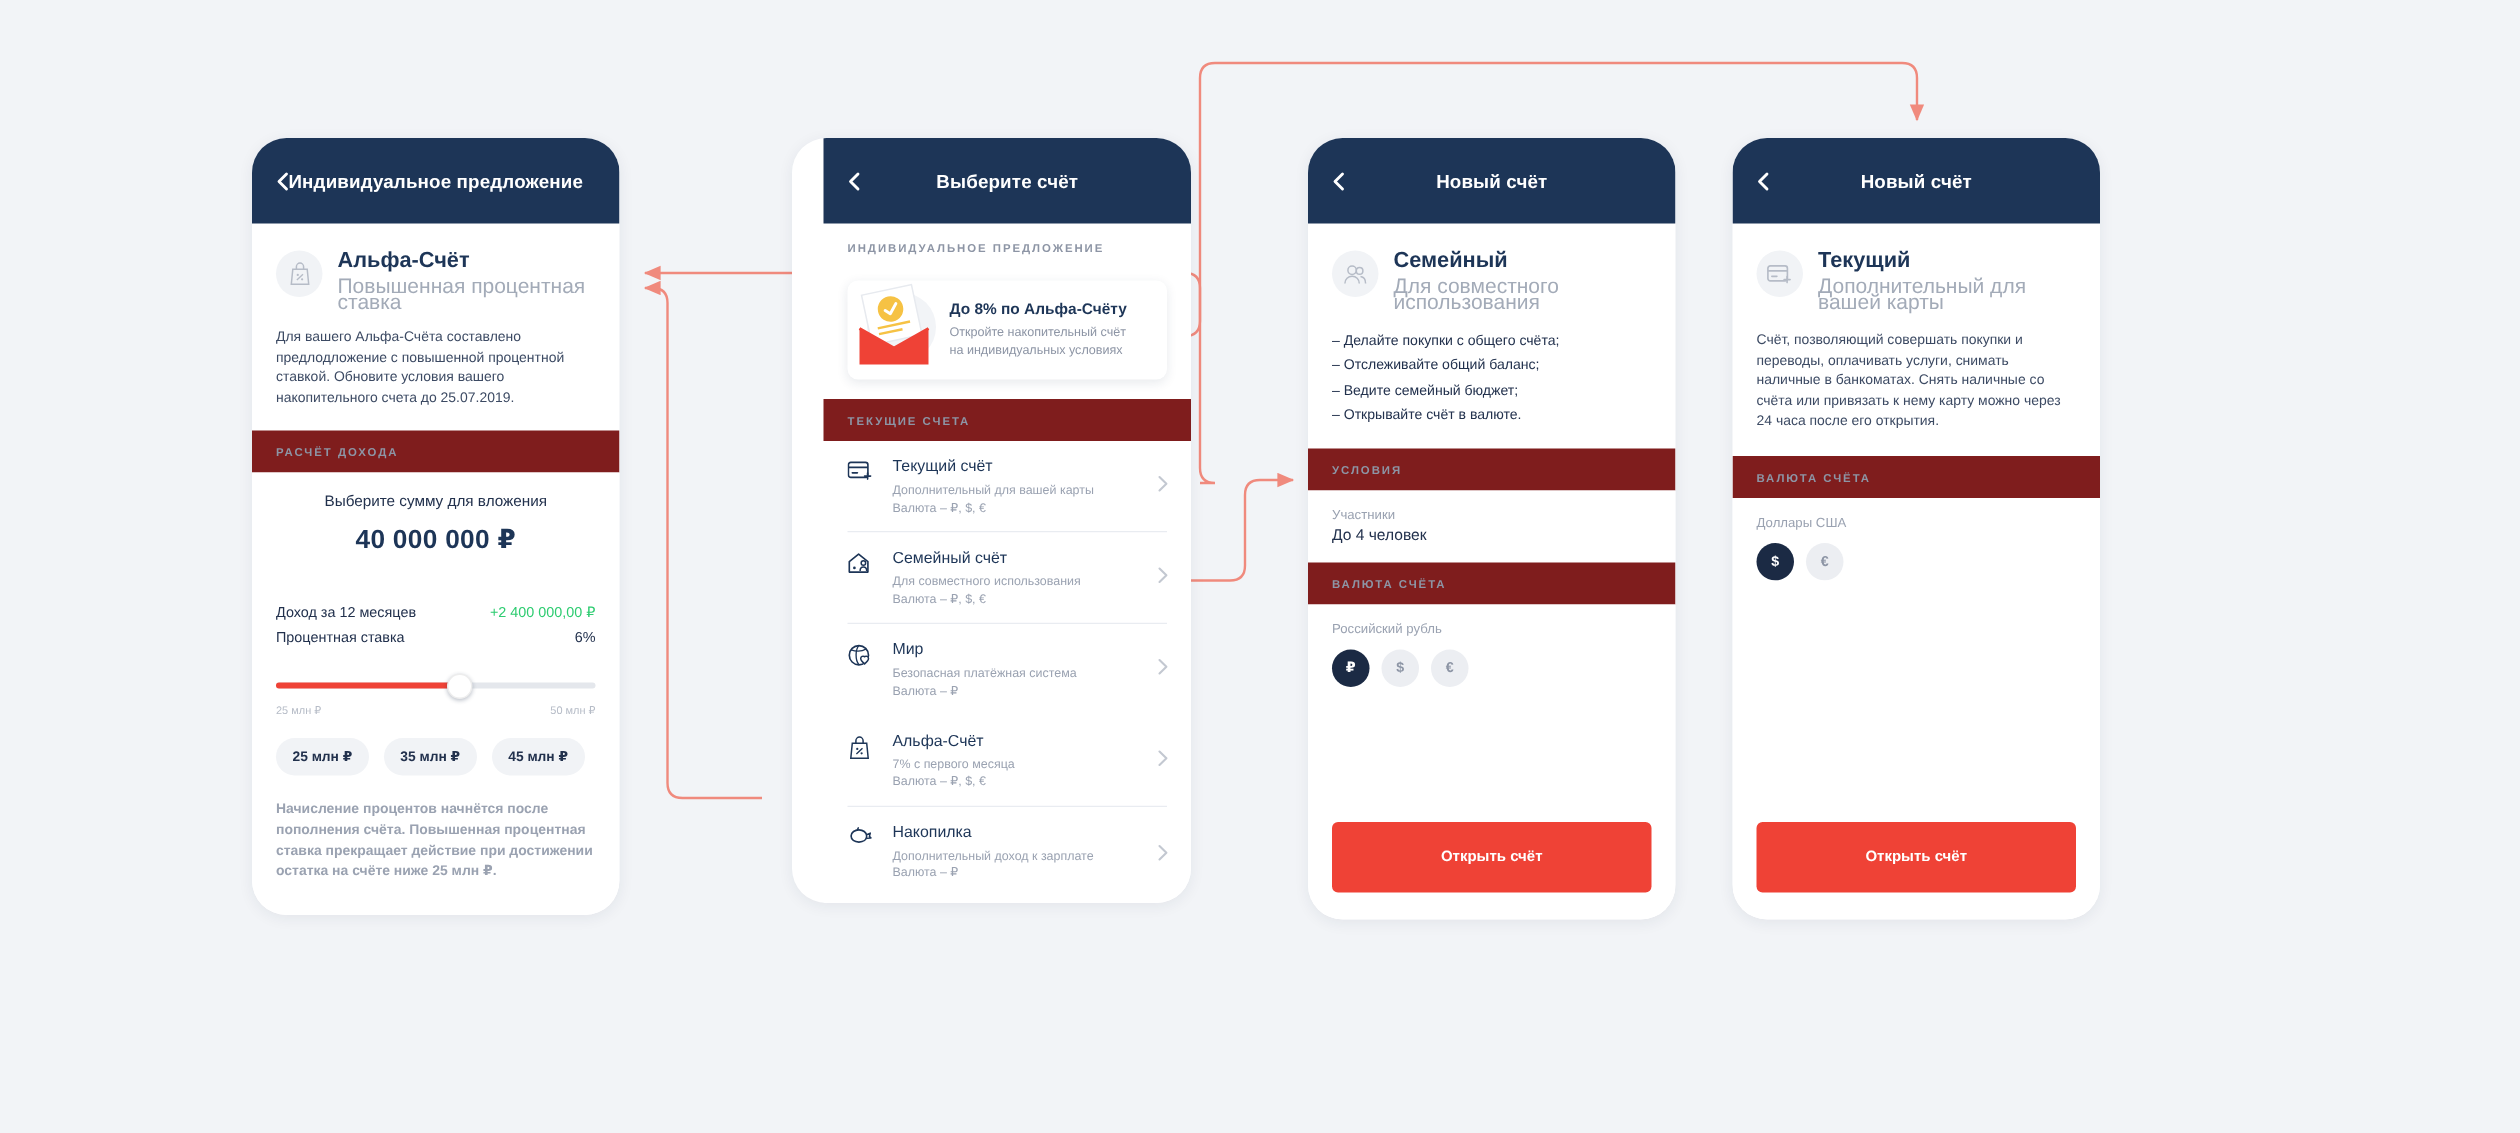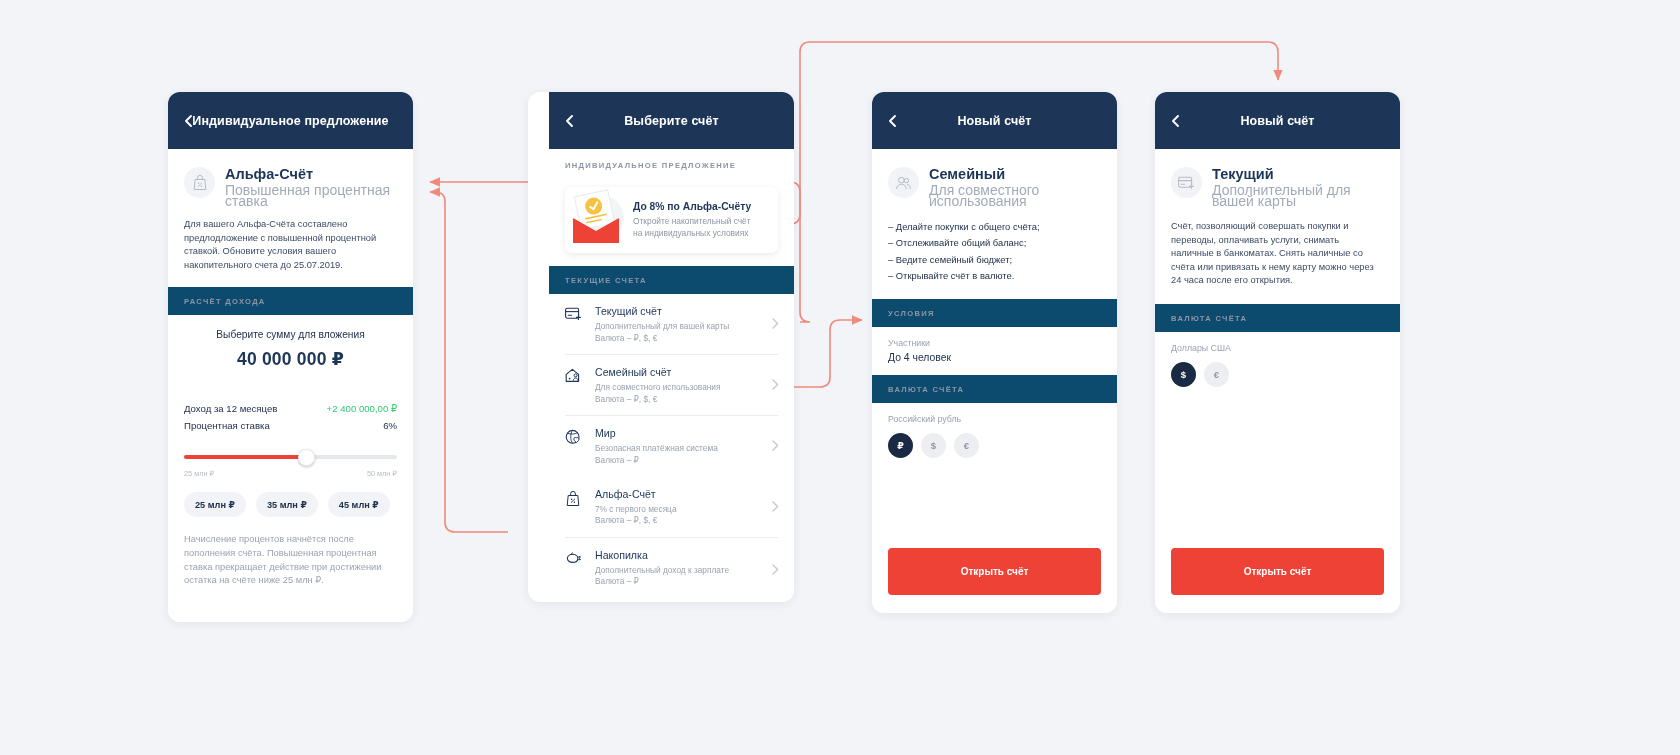--- a/index.html
+++ b/index.html
@@ -13,21 +13,21 @@
   .canvas{position:absolute;inset:0;}
 
   
   .connectors{position:absolute;left:0;top:0;width:1680px;height:755px;pointer-events:none;}
 
   
   .phone{
     position:absolute;
     width:262px;
     background:#ffffff;
-    border-radius:12px;
+    border-radius:23px;
     box-shadow:0 2px 10px rgba(30,45,75,.07);
     overflow:hidden;
   }
   .nav{
     height:57px;
     background:#1d3557;
     display:flex;align-items:center;
     position:relative;
   }
   .nav .back{
@@ -39,21 +39,21 @@
     width:100%;
     text-align:center;
     color:#fff;
     font-size:12.5px;
     font-weight:bold;
     letter-spacing:.1px;
   }
 
   
   .band{
-    background:#0c4a6e;
+    background:#7f1d1d;
     padding:10px 16px 9px 16px;
     font-size:7.6px;
     letter-spacing:1.3px;
     color:#8d95a5;
     font-weight:bold;
     text-transform:uppercase;
   }
   .white{background:#fff;}
 
   
@@ -226,21 +226,21 @@
         <span>25 млн ₽</span>
         <span>50 млн ₽</span>
       </div>
 
       <div class="chips">
         <span class="chip">25 млн ₽</span>
         <span class="chip">35 млн ₽</span>
         <span class="chip">45 млн ₽</span>
       </div>
 
-      <div class="para grey" style="padding-top:16px;padding-bottom:34px;">Начисление процентов начнётся после пополнения счёта. Повышенная процентная ставка прекращает действие при достижении остатка на счёте ниже 25 млн ₽.</div>
+      <div class="para grey" style="padding-top:16px;padding-bottom:22px;font-weight:bold;">Начисление процентов начнётся после пополнения счёта. Повышенная процентная ставка прекращает действие при достижении остатка на счёте ниже 25 млн ₽.</div>
     </div>
   </div>
 
   <div class="phone" style="left:528px;top:92px;width:245px;padding-left:21px;">
 
     <div class="nav">
       <span class="back">
         <svg width="14" height="14" viewBox="0 0 14 14">
             <path d="M9 2 L4 7 L9 12" fill="none" stroke="#fff" stroke-width="1.9" stroke-linecap="round" stroke-linejoin="round"></path>
           </svg>

